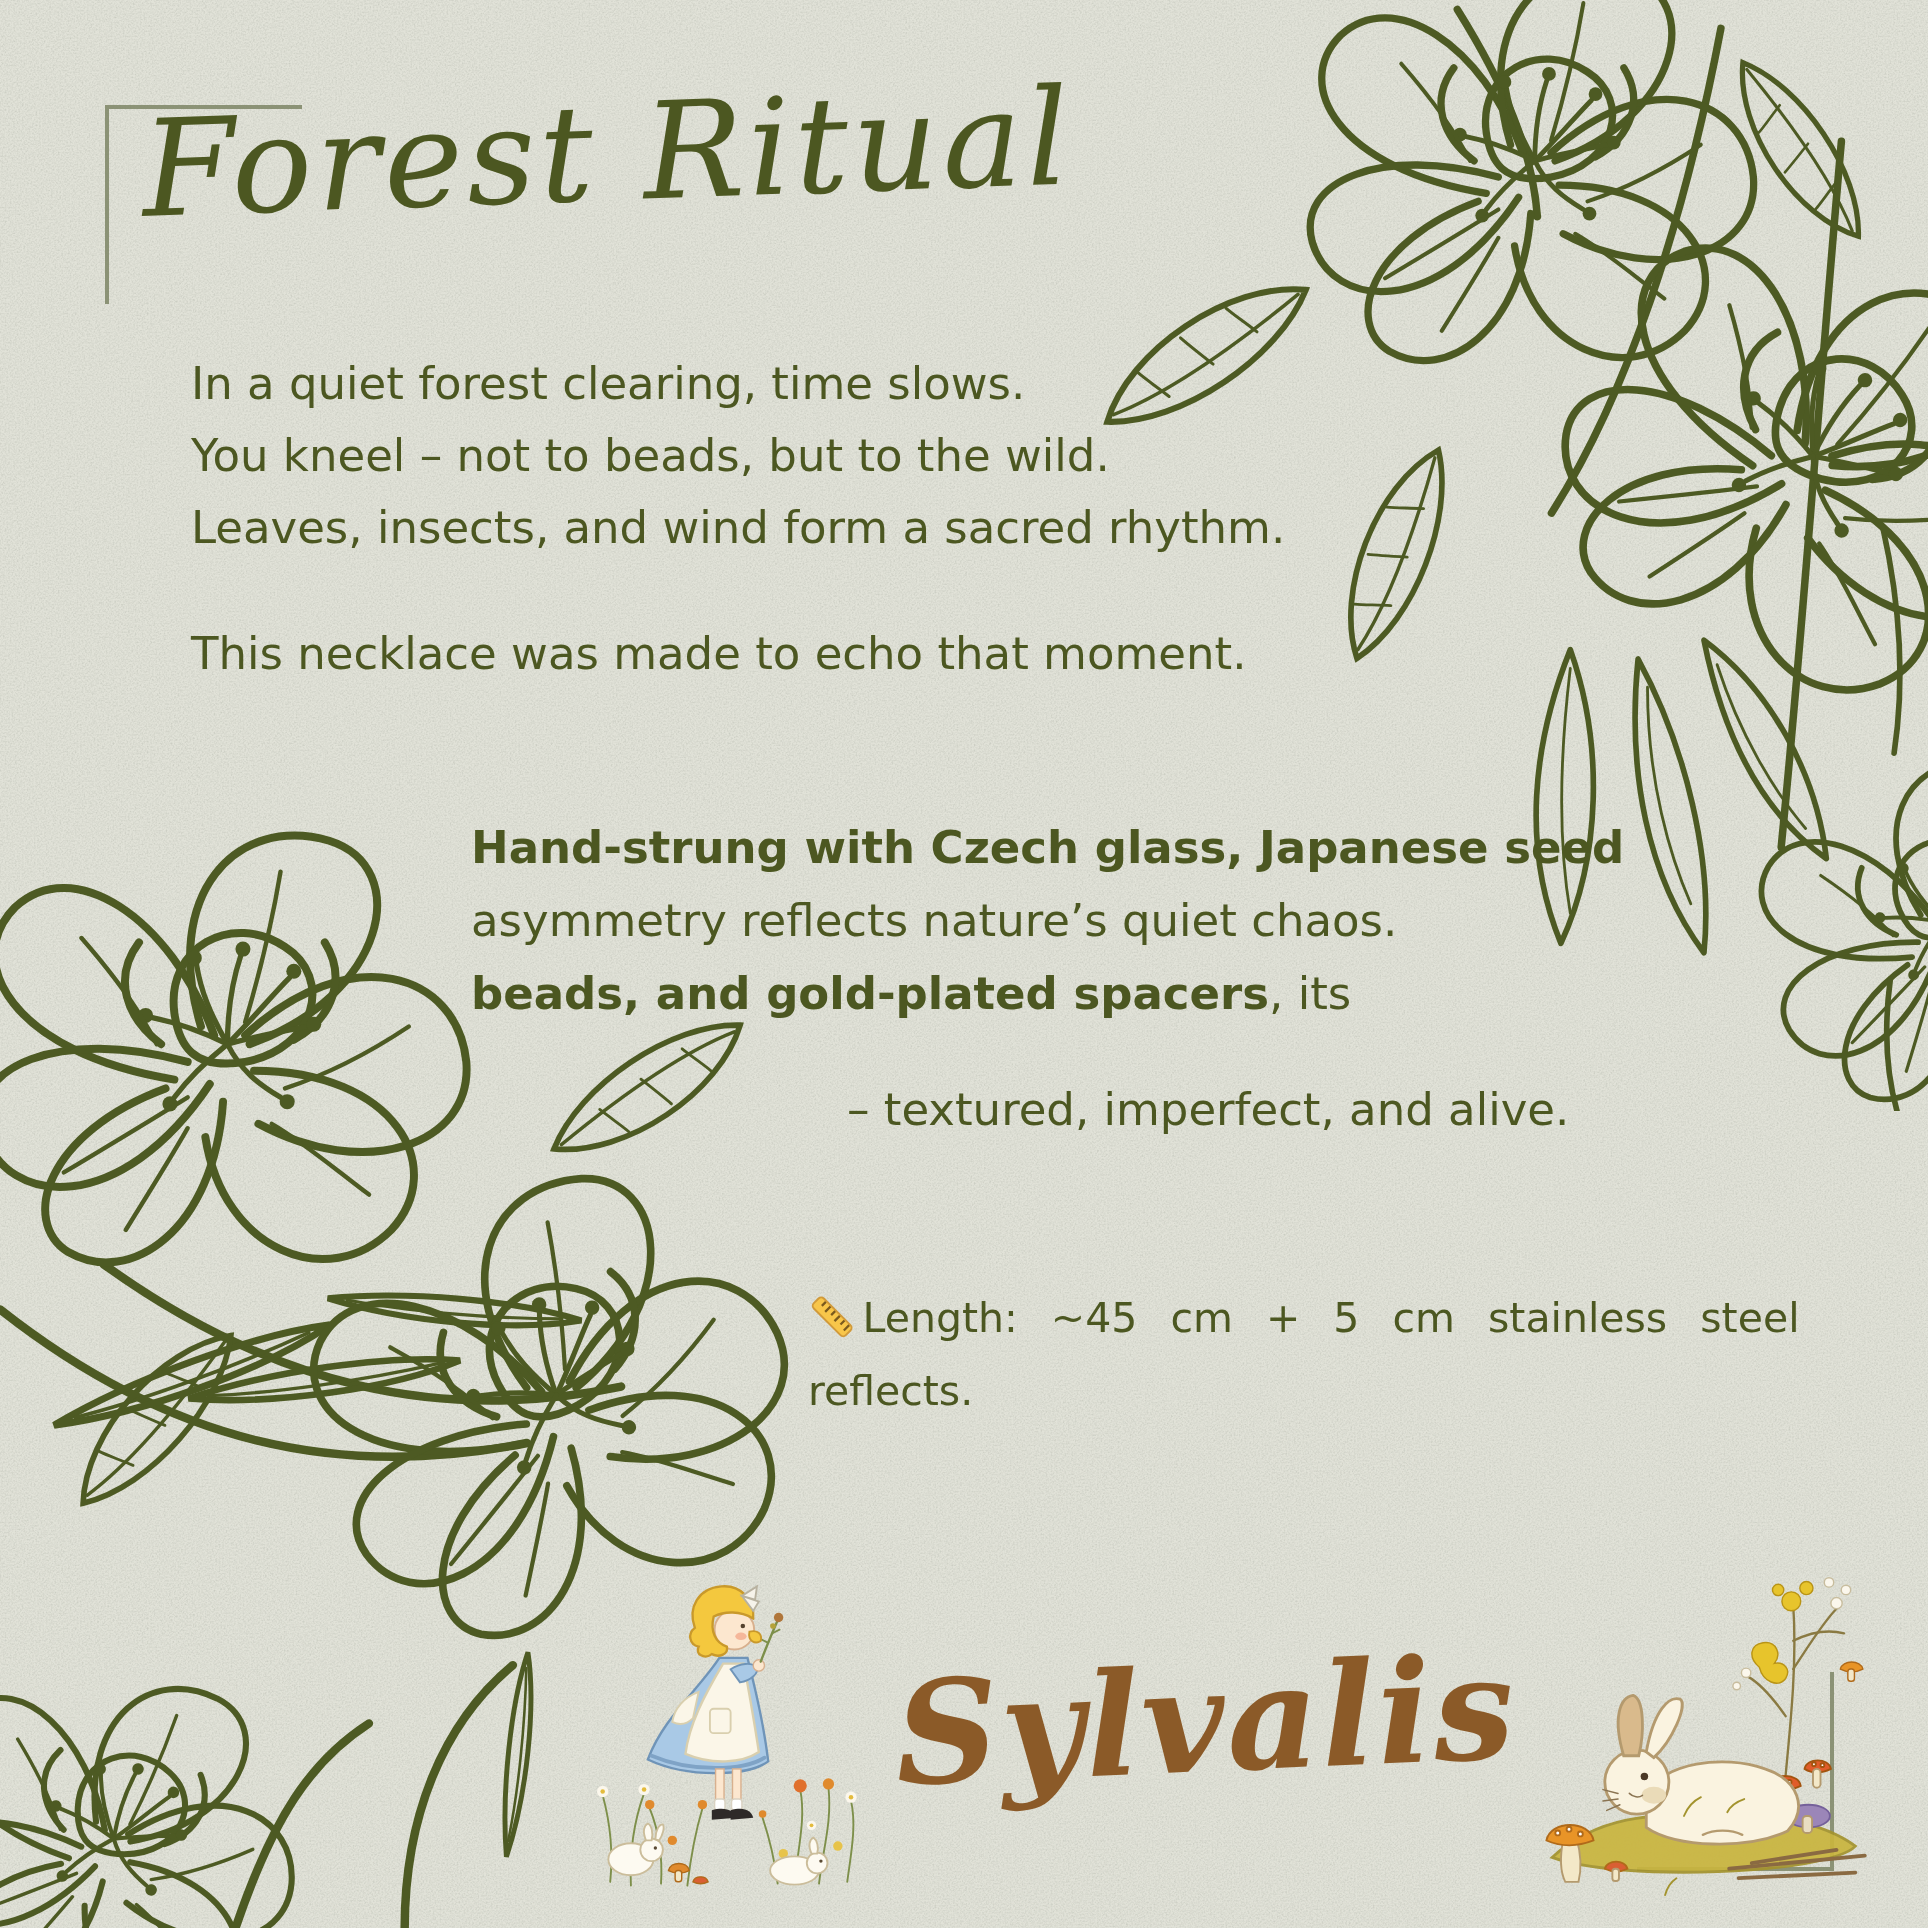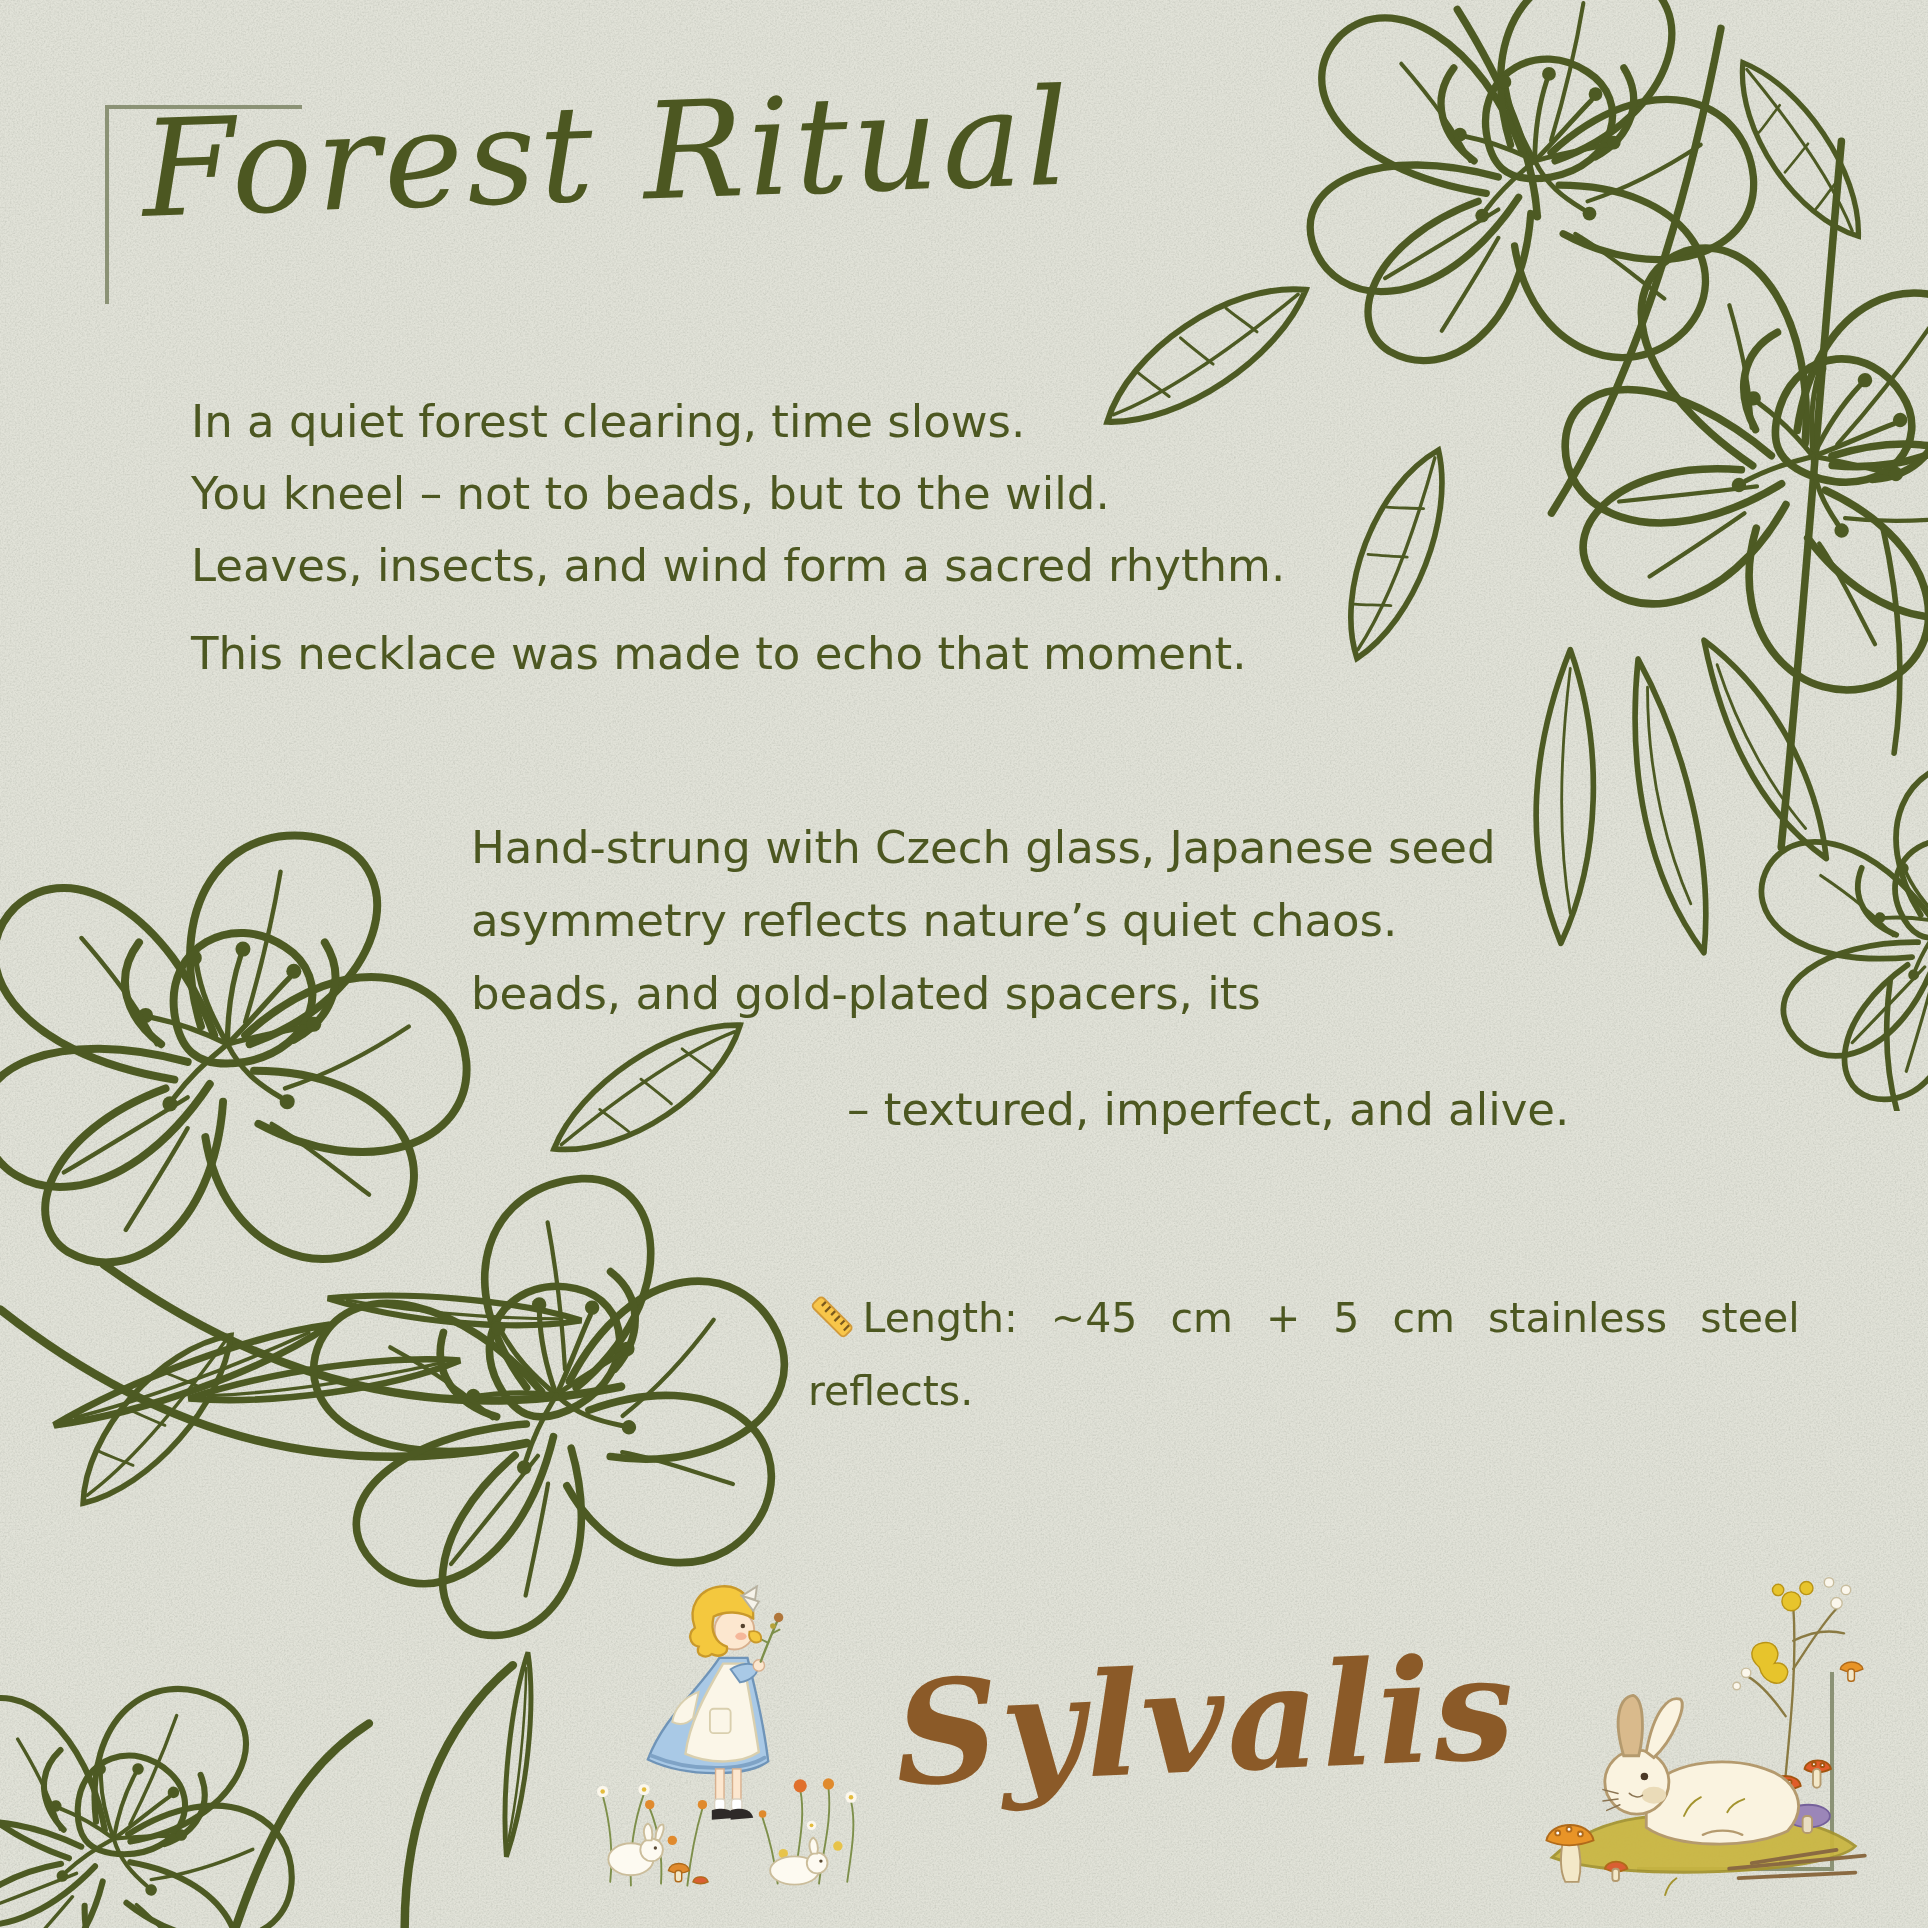--- a/index.html
+++ b/index.html
@@ -21,24 +21,24 @@
   #bracket-br{left:1637px;top:1672px;border-bottom:4.7px solid rgba(124,133,101,.85);border-right:4.7px solid rgba(124,133,101,.85);}
   
   .txt{position:absolute;z-index:4;color:#4c5721;}
   .line{white-space:nowrap;}
   #heading{
     left:139px;top:83px;
     font-family:"DejaVu Serif",serif;font-style:italic;font-weight:400;
     font-size:134px;line-height:1.3;letter-spacing:3.8px;
     transform:rotate(-2deg);transform-origin:left top;
   }
-  #intro{left:191px;top:386px;font-size:45px;line-height:72px;}
+  #intro{left:191px;top:348px;font-size:45px;line-height:72px;}
   #echo{left:191px;top:618px;font-size:45px;line-height:72px;}
   #materials{left:471px;top:811px;font-size:45px;line-height:73px;}
-  #materials b{font-weight:400;}
+  #materials b{font-weight:700;}
   #pendant{left:847px;top:1073px;font-size:45px;line-height:73px;}
   #details{left:808px;top:1282px;font-size:41px;line-height:73px;width:1036px;}
   .stretch{word-spacing:20px;}
   .emoji{display:inline-block;width:49px;height:49px;vertical-align:-9.4px;margin-right:5.6px;}
   .emoji svg{width:49px;height:49px;display:block;}
   #brand{
     left:876px;top:1637px;width:659px;text-align:center;z-index:4;position:absolute;
     font-family:"DejaVu Serif",serif;font-style:italic;font-weight:700;
     font-size:143px;color:#8b5a28;letter-spacing:1.9px;
     transform:rotate(-2.5deg);

